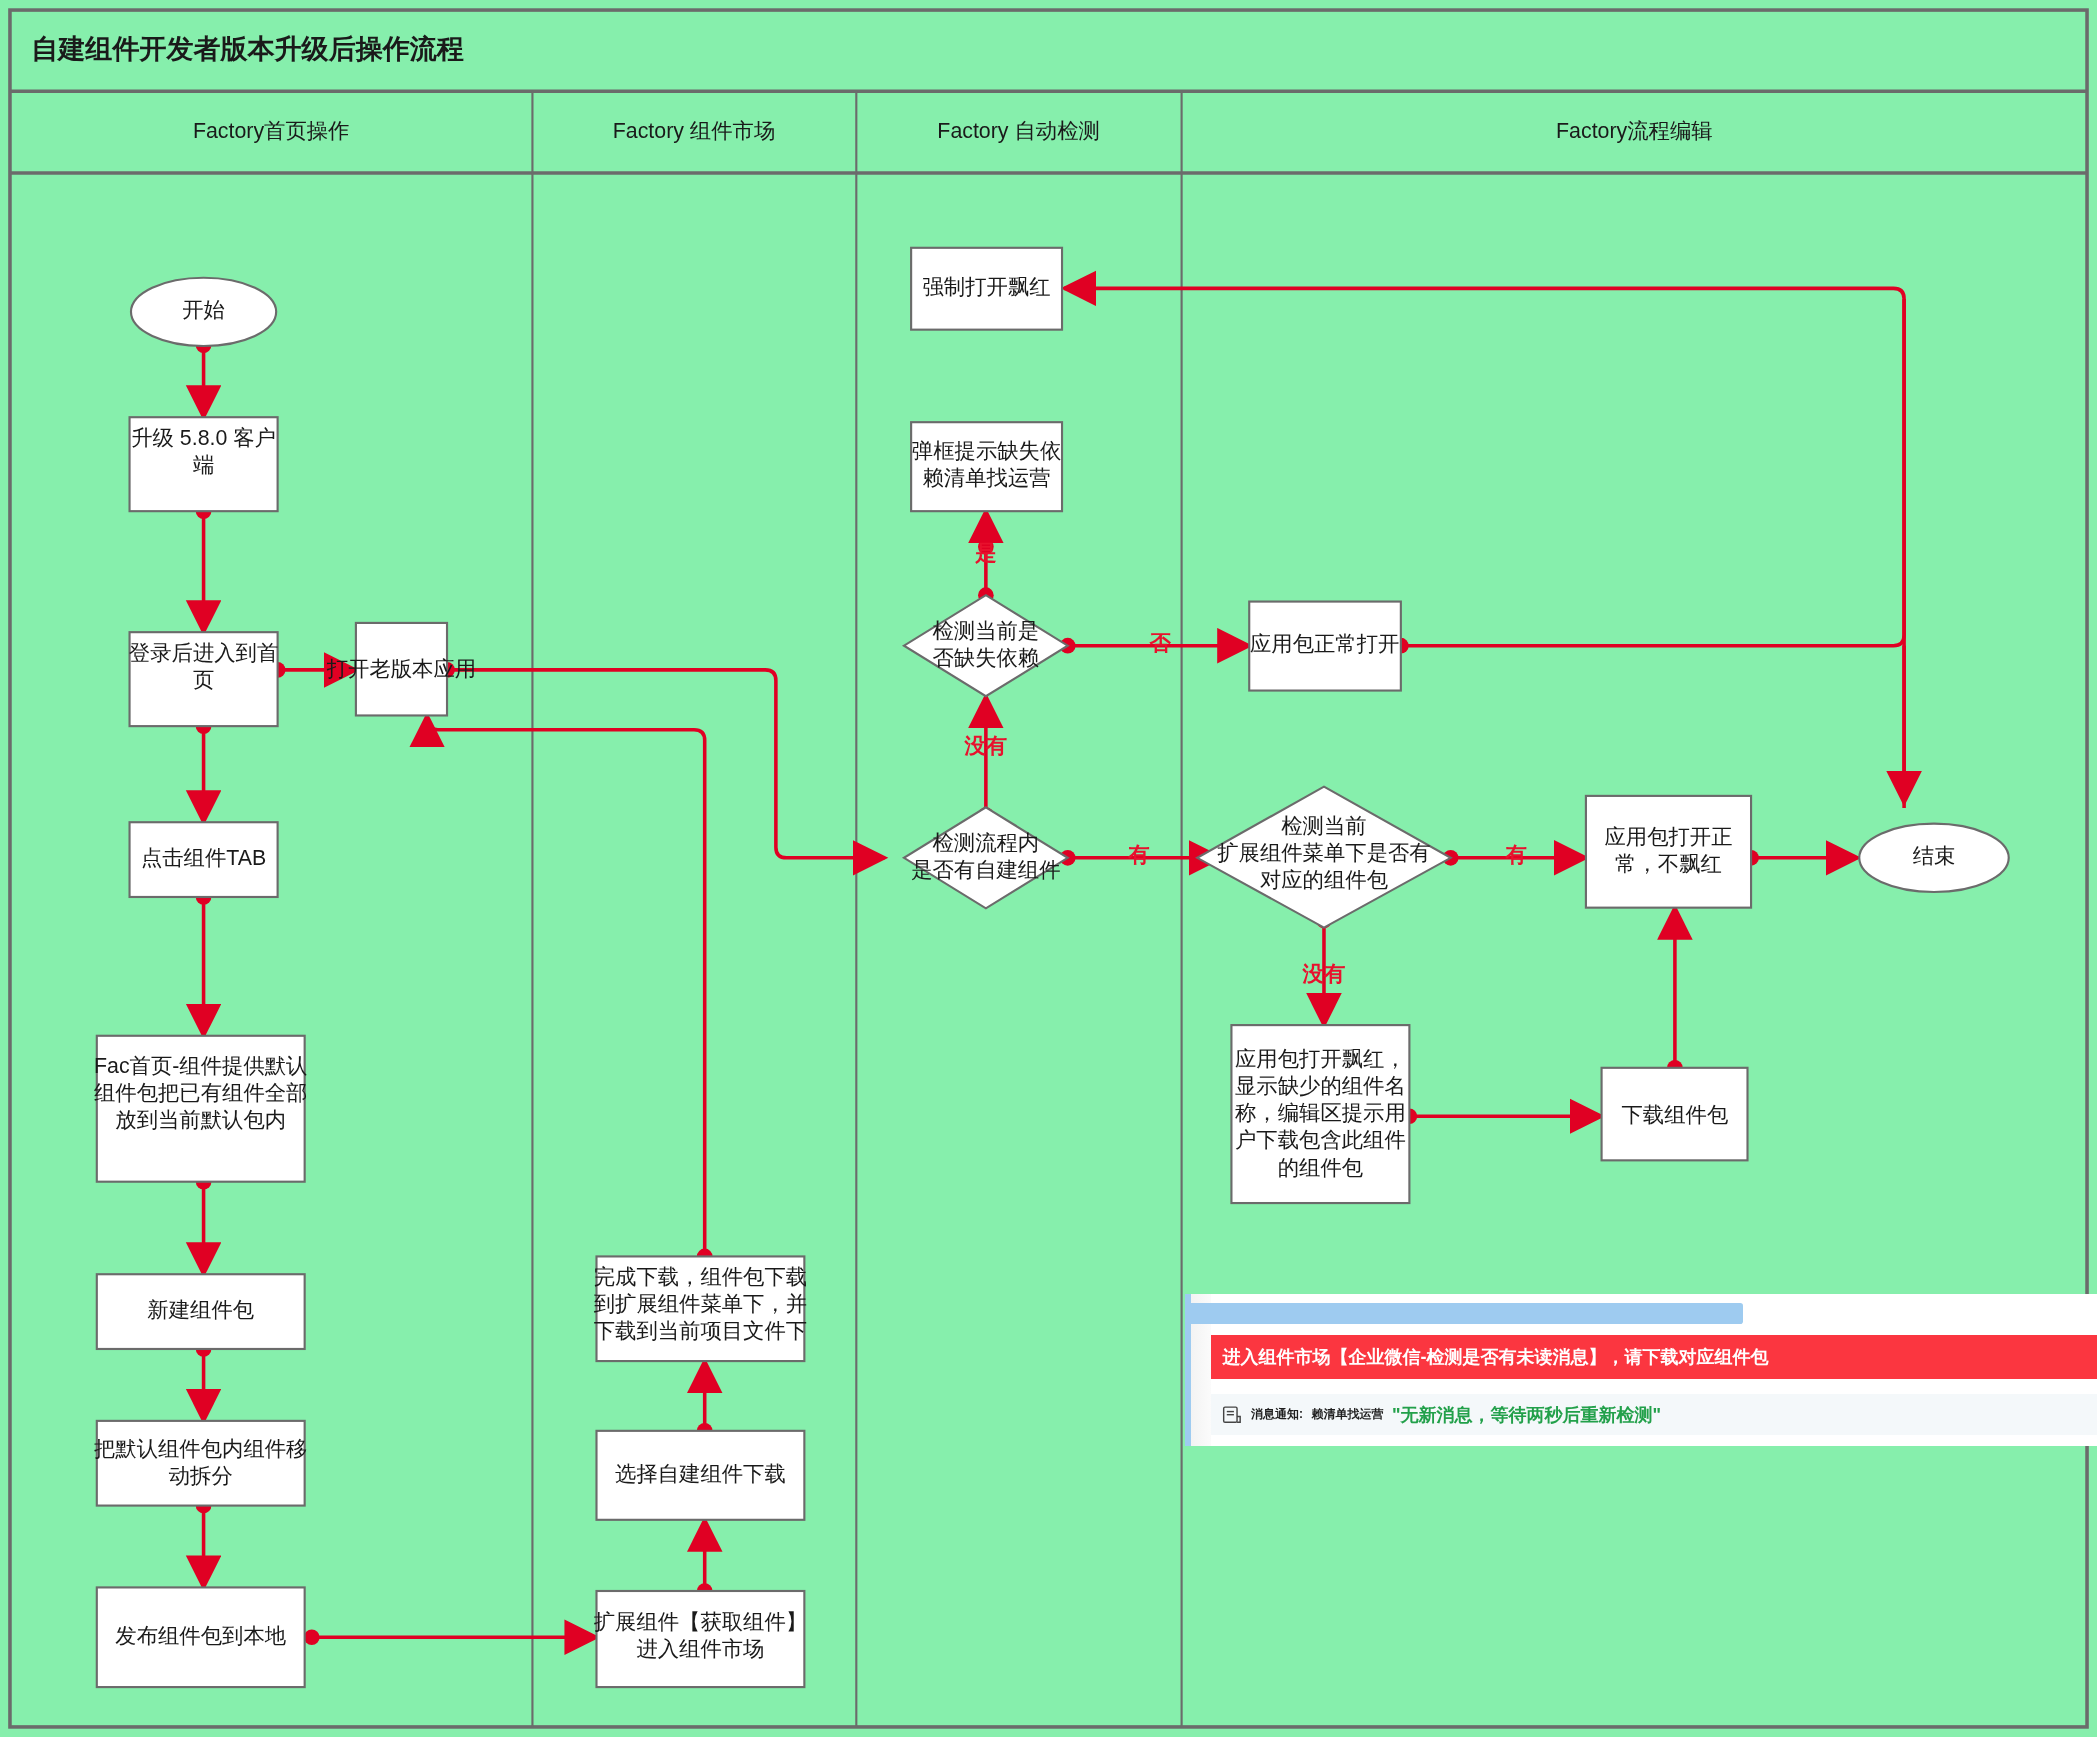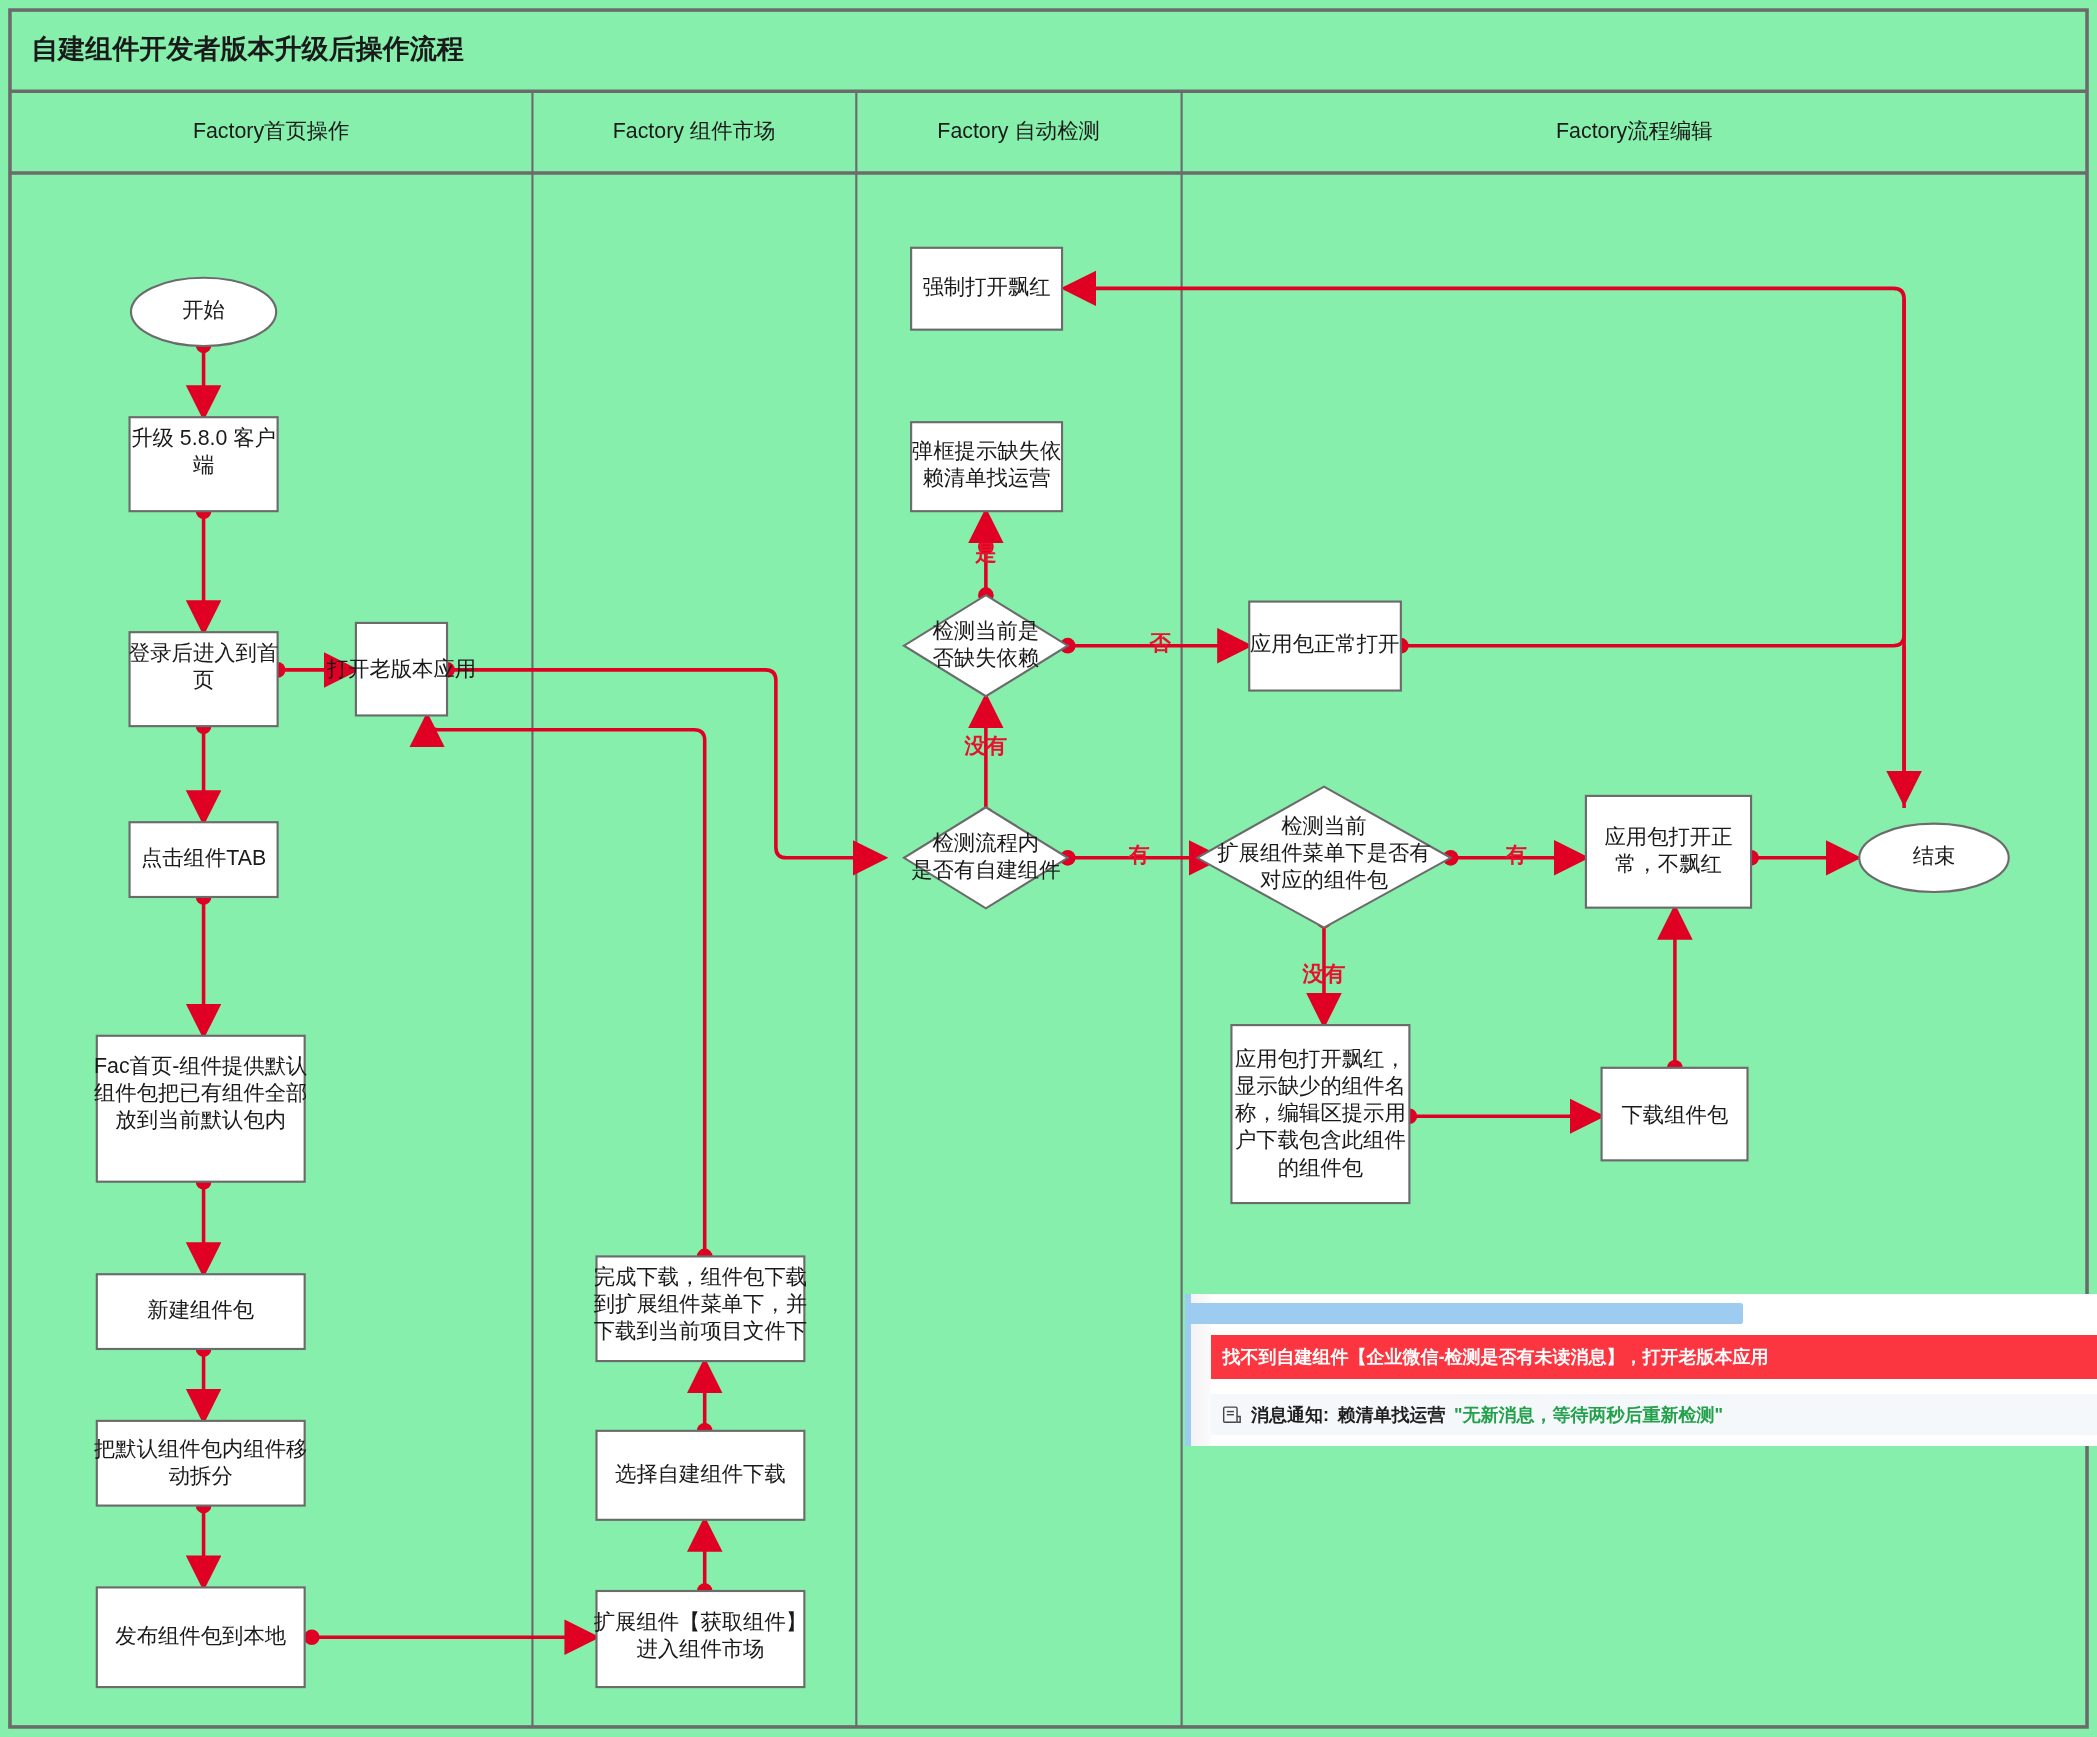--- a/index.html
+++ b/index.html
@@ -19,21 +19,21 @@
   #inset{position:absolute;left:1185px;top:1294px;width:913px;height:152px;}
   .inset-shell{position:relative;width:100%;height:100%;background:#ffffff;overflow:hidden;}
   .inset-leftrail{position:absolute;left:0;top:0;width:5.7px;height:100%;background:#9ecbf0;}
   .inset-leftpad{position:absolute;left:5.7px;top:0;width:20px;height:100%;
      background:linear-gradient(to right,#f3f3f3,#fbfbfb);}
   .inset-bluebar{position:absolute;left:5.7px;top:8.5px;width:552px;height:21.4px;background:#9ecbf0;border-radius:0 2.8px 2.8px 0;}
   .inset-redbar{position:absolute;left:26px;top:41px;width:886px;height:44px;background:#fb3640;display:flex;align-items:center;}
   .inset-redbar span{color:#ffffff;font-size:18px;font-weight:bold;padding-left:11.4px;letter-spacing:0px;}
   .inset-note{position:absolute;left:26px;top:100px;width:886px;height:41px;background:#f4f8fa;display:flex;align-items:center;gap:8.5px;padding-left:10px;box-sizing:border-box;}
   .inset-note .ico{flex:0 0 auto;display:block;}
-  .inset-note .lbl{font-size:18px;font-weight:bold;color:#1f1f1f;white-space:nowrap;}
+  .inset-note .lbl{font-size:12px;font-weight:bold;color:#1f1f1f;white-space:nowrap;}
   .inset-note .grn{font-size:18px;font-weight:bold;color:#22a04a;white-space:nowrap;}
 </style>
 </head>
 <body>
 
 <div id="page">
 
   <svg id="board" viewBox="0 0 2946 2440" xmlns="http://www.w3.org/2000/svg">
     <defs>
       <marker id="arrow" markerWidth="12" markerHeight="12" refX="9" refY="5" orient="auto" markerUnits="strokeWidth">
@@ -218,21 +218,21 @@
 
   </svg>
 
   <div id="inset">
     <div class="inset-shell">
       <div class="inset-leftrail"></div>
       <div class="inset-leftpad"></div>
       <div class="inset-bluebar"></div>
 
       <div class="inset-redbar">
-        <span>找不到自建组件【企业微信-检测是否有未读消息】，打开老版本应用</span>
+        <span>进入组件市场【企业微信-检测是否有未读消息】，请下载对应组件包</span>
       </div>
 
       <div class="inset-note">
         <svg class="ico" width="21.4" height="21.4" viewBox="0 0 24 24">
           <rect x="3" y="3.5" width="15" height="17" rx="1.5" fill="none" stroke="#444" stroke-width="1.6"></rect>
           <line x1="6.5" y1="8.5" x2="14.5" y2="8.5" stroke="#444" stroke-width="1.6"></line>
           <line x1="6.5" y1="12" x2="14.5" y2="12" stroke="#444" stroke-width="1.6"></line>
           <path d="M18 14 L21.5 14 L21.5 20.5 L18 20.5" fill="none" stroke="#444" stroke-width="1.6"></path>
         </svg>
         <span class="lbl">消息通知:</span>

